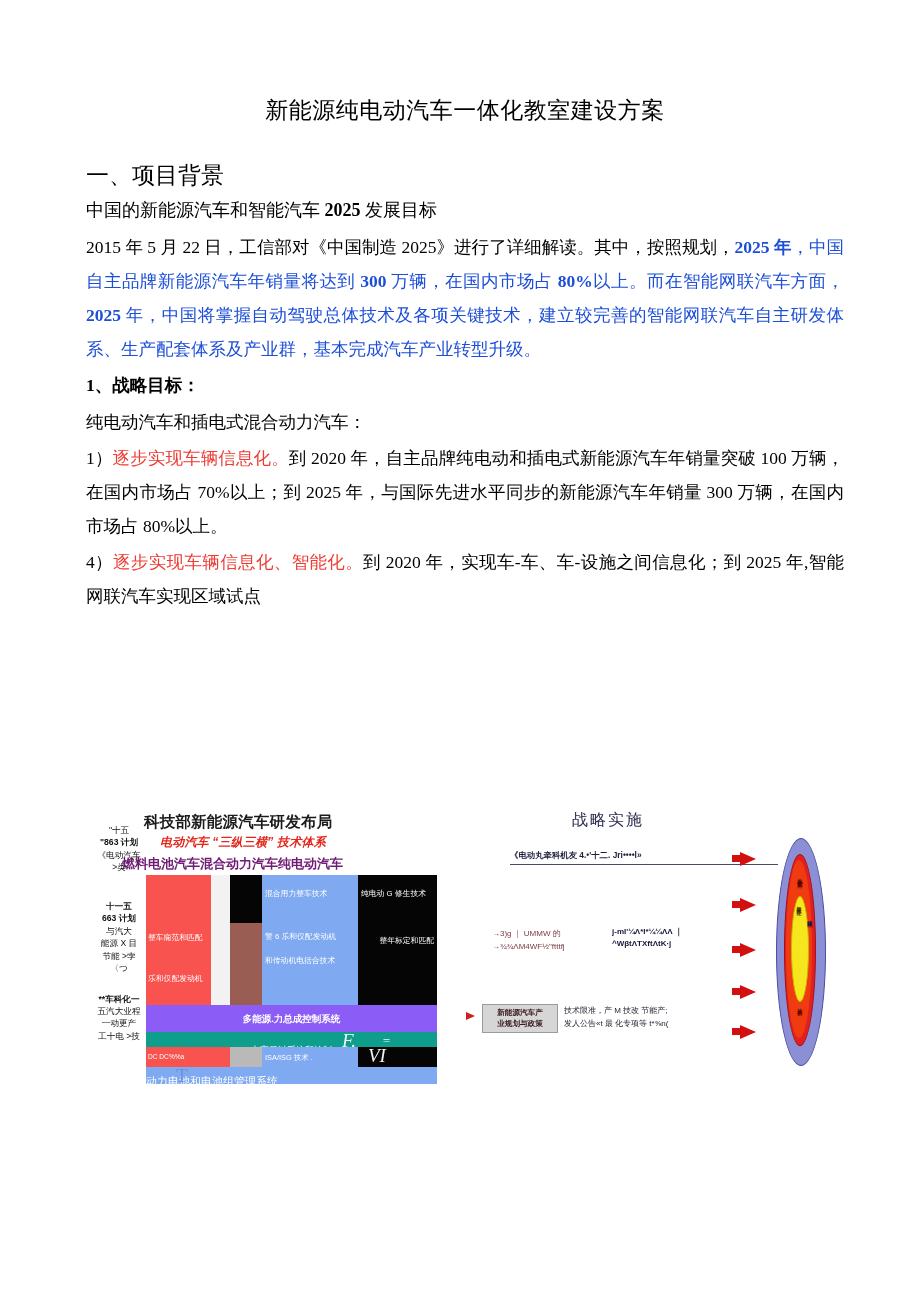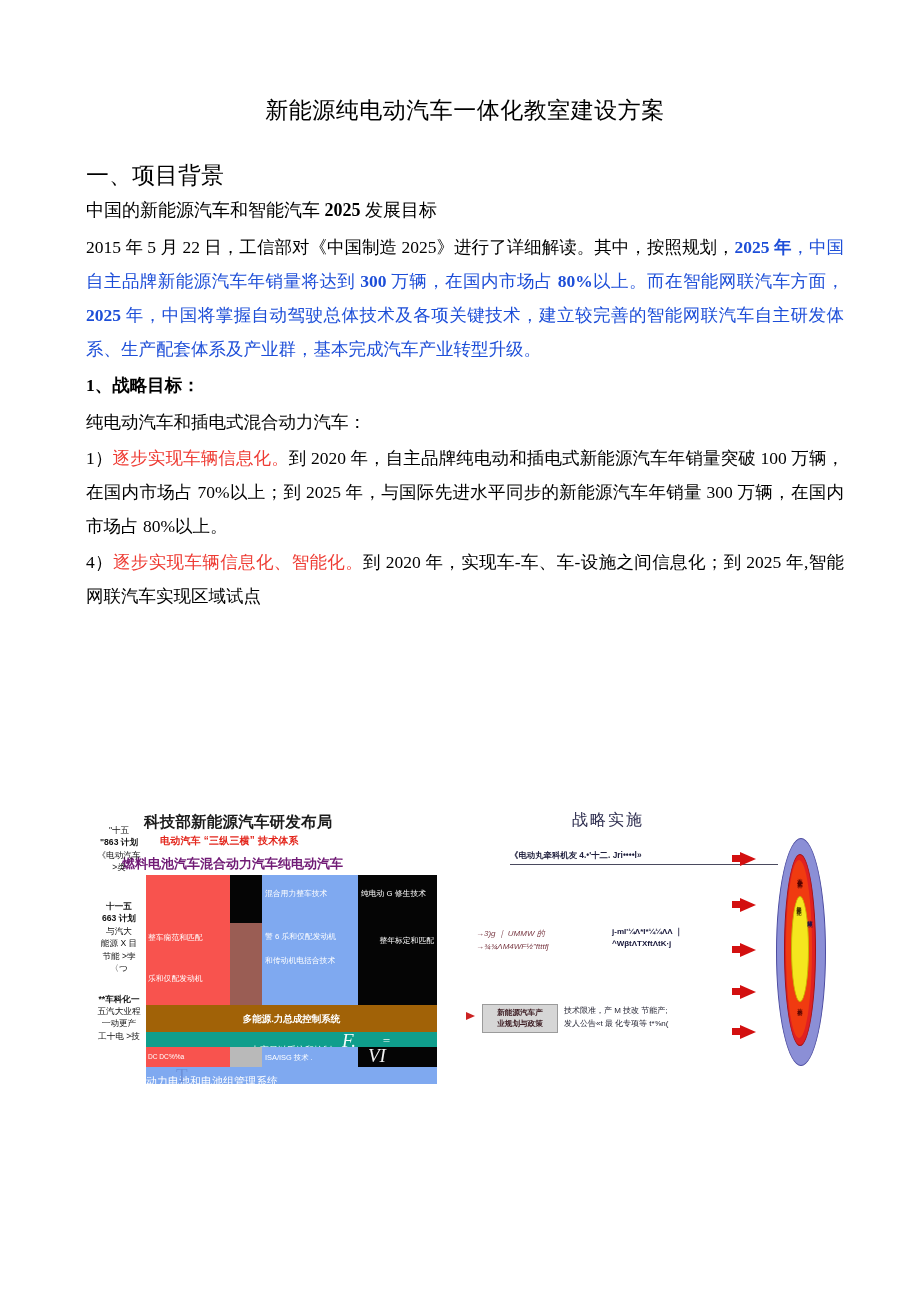--- a/index.html
+++ b/index.html
@@ -92,25 +92,26 @@
     font-size: 15.5px;
     font-weight: bold;
     color: #1b1b1b;
     letter-spacing: 0.2px;
     white-space: nowrap;
   }
   .fl-subtitle {
     position: absolute;
     left: 68px;
     top: 28px;
-    font-size: 10px;
+    font-size: 12px;
     font-weight: bold;
     color: #e3261c;
     white-space: nowrap;
     letter-spacing: 0.2px;
+    font-style: italic;
   }
   .fl-cols {
     position: absolute;
     left: 30px;
     top: 49px;
     font-size: 13px;
     font-weight: bold;
     color: #701a75;
     white-space: nowrap;
   }
@@ -142,21 +143,21 @@
     box-sizing: border-box;
     color: #ffffff;
     font-size: 7.8px;
     overflow: hidden;
     line-height: 1.35;
   }
   .cell span { display: block; }
   .c-red { background: #f8534e; }
   .c-black { background: #050505; }
   .c-blue { background: #7fa9f0; }
-  .c-magenta { background: #a16207; }
+  .c-magenta { background: #8b5cf6; }
   .c-teal { background: #0f9e8c; }
   .c-gray { background: #b9b9b9; }
   .c-brown { background: #9a5d54; }
   .big-letter {
     position: absolute;
     color: #ffffff;
     font-family: "Liberation Serif", serif;
     font-style: italic;
     font-size: 19px;
     opacity: 0.95;
@@ -189,27 +190,26 @@
     font-size: 8.4px;
     color: #1f1f3d;
     font-weight: bold;
     border-bottom: 1px solid #4a4a5e;
     padding-bottom: 3px;
     white-space: nowrap;
     overflow: hidden;
   }
   .fr-mid-left {
     position: absolute;
-    left: 12px;
+    left: 28px;
     top: 122px;
     font-size: 8px;
     color: #7a3a44;
     line-height: 1.6;
     white-space: nowrap;
-    font-style: italic;
   }
   .fr-mid-right {
     position: absolute;
     left: 148px;
     top: 120px;
     font-size: 8px;
     color: #17173a;
     font-weight: bold;
     line-height: 1.5;
     white-space: nowrap;
@@ -355,21 +355,21 @@
         <div>〈つ</div>
         <div class="gap2"></div>
         <div class="bg">**车科化一</div>
         <div>五汽大业程</div>
         <div>一动更产</div>
         <div>工十电 &gt;技</div>
       </div>
 
       <div class="grid">
 
-        <div class="cell c-red" style="left:0;top:0;width:84px;height:130px;padding:0 2px;">
+        <div class="cell c-red" style="left:0;top:0;width:65px;height:130px;padding:0 2px;">
           <span style="margin-top:58px;">整车痫范和匹配</span>
           <span style="margin-top:30px;">乐和仅配发动机</span>
         </div>
 
         <div class="cell c-black" style="left:84px;top:0;width:32px;height:48px;"></div>
         <div class="cell c-brown" style="left:84px;top:48px;width:32px;height:82px;"></div>
 
         <div class="cell c-blue" style="left:116px;top:0;width:96px;height:130px;padding:0 3px;">
           <span style="margin-top:14px;">混合用力整车技术</span>
           <span style="margin-top:32px;">警 6 乐和仅配发动机</span>

